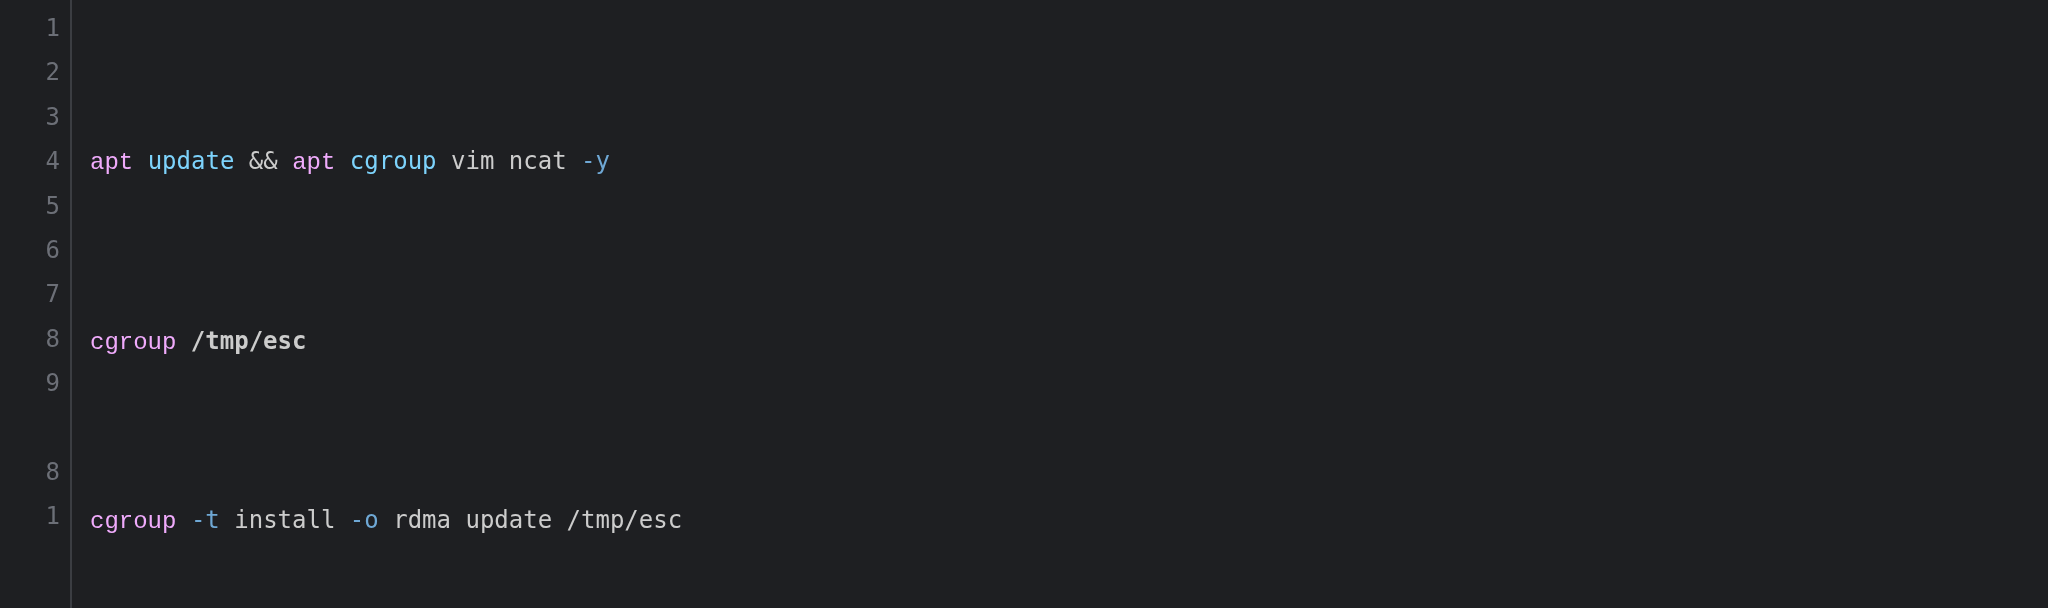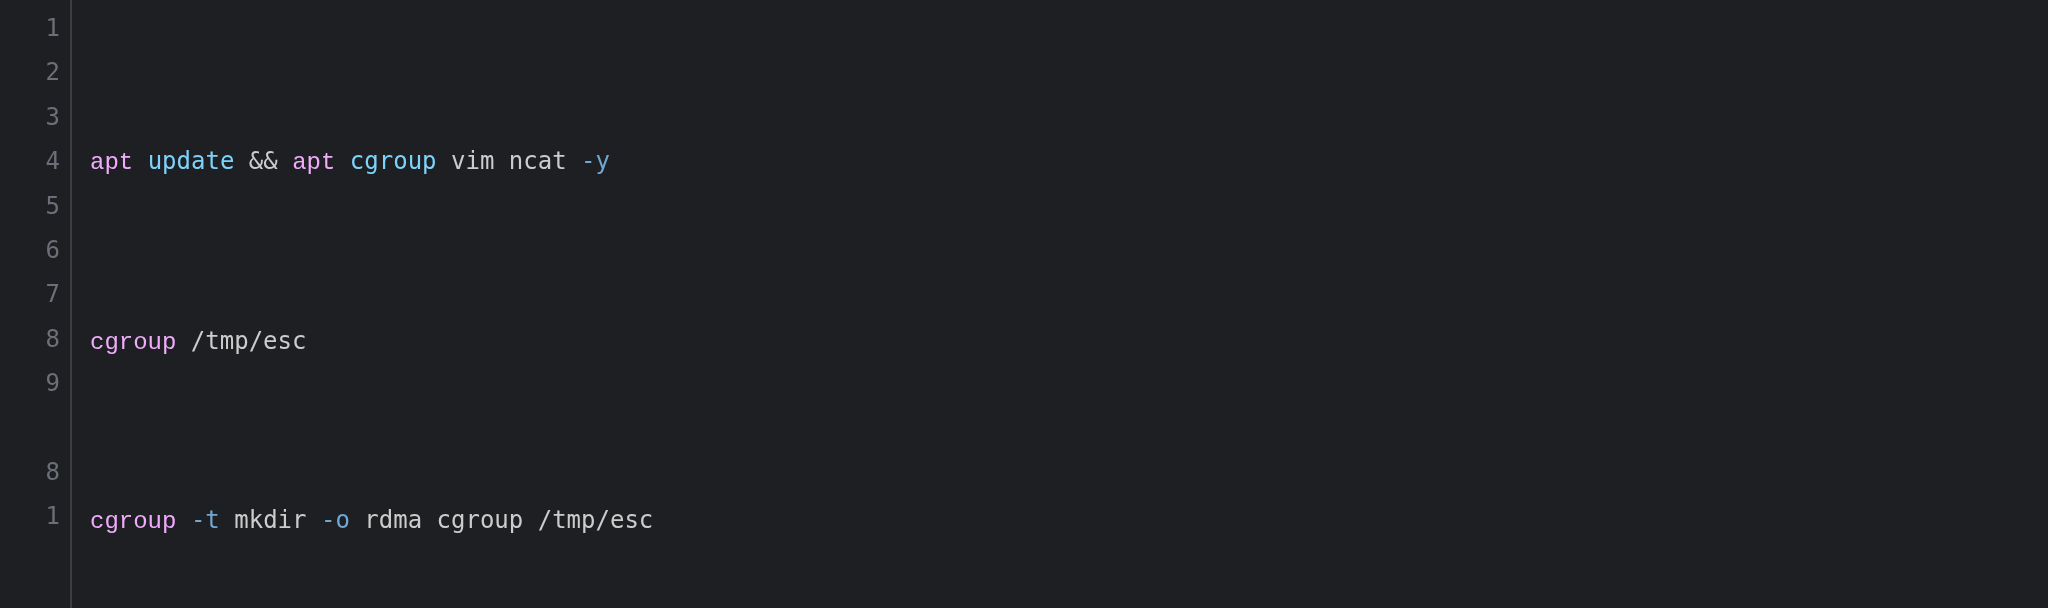--- a/index.html
+++ b/index.html
@@ -38,21 +38,21 @@
     word-break: break-word;
   }
   .line {
     display: block;
   }
   
   .cmd   { color: #f0abfc; font-family: Liberation Mono, monospace; }           
   .sub   { color: #7dd3fc; }           
   .op    { color: #cccccc; }           
   .flag  { color: #6fa8d5; }           
-  .path  { color: #cccccc; }
+  .path  { color: #cccccc; font-weight: bold; }
   .arg   { color: #cccccc; }
 </style>
 </head>
 <body>
 
 <div class="editor">
   <div class="gutter">
     <div>1</div>
     <div>2</div>
     <div>3</div>
@@ -66,21 +66,21 @@
     <div>8</div>
     <div>1</div>
   </div>
 
   <div class="code">
     
     <span class="line"><span class="cmd">apt</span><span class="op"> </span><span class="sub">update</span><span class="op"> &amp;&amp; </span><span class="cmd">apt</span><span class="op"> </span><span class="sub">cgroup</span><span class="arg"> vim ncat </span><span class="flag">-y</span></span>
     
     <span class="line"><span class="cmd">cgroup</span><span class="path"> /tmp/esc</span></span>
     
-    <span class="line"><span class="cmd">cgroup</span><span class="op"> </span><span class="flag">-t</span><span class="arg"> mkdir </span><span class="flag">-o</span><span class="arg"> rdma cgroup /tmp/esc</span></span>
+    <span class="line"><span class="cmd">cgroup</span><span class="op"> </span><span class="flag">-t</span><span class="arg"> install </span><span class="flag">-o</span><span class="arg"> rdma update /tmp/esc</span></span>
     
     
     
     
     
     
     
     
     
     

